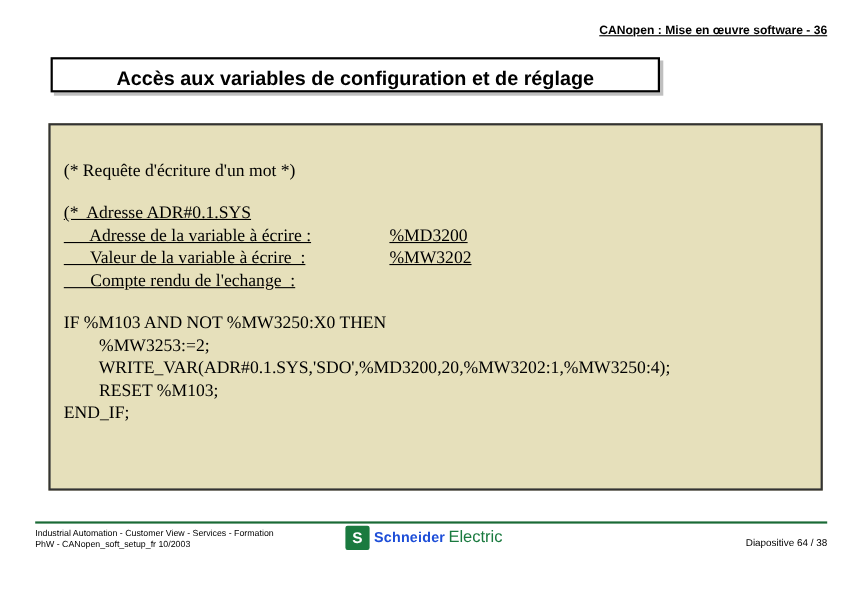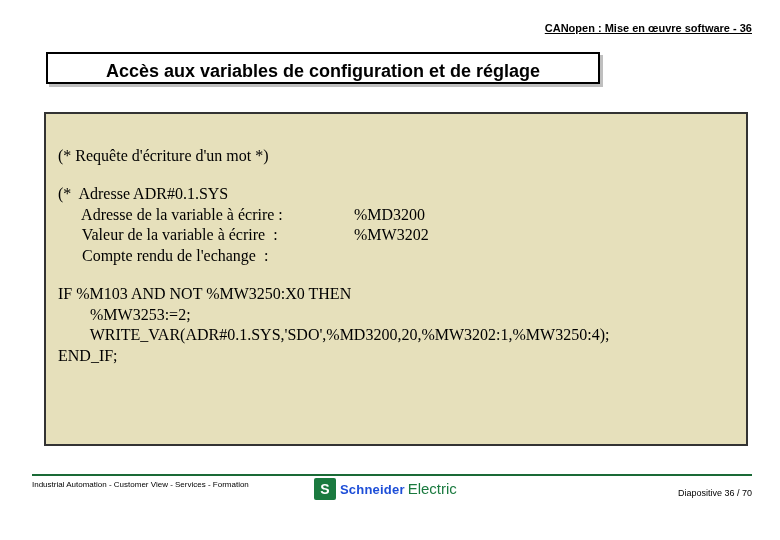--- a/index.html
+++ b/index.html
@@ -46,21 +46,21 @@
     height: 334px;
     background: #e6e0bb;
     border-top: 2px solid #333;
     border-left: 2px solid #333;
     border-right: 2px solid #333;
     border-bottom: 2px solid #333;
     padding: 32px 10px 26px 12px;
     font-size: 16px;
     line-height: 1.28;
   }
-  .row { display: flex; }
+  .row { display: flex; text-decoration: underline; }
   .c1 { width: 296px; flex-shrink: 0; }
   .c2 { }
   .footer-bar {
     position: absolute;
     left: 32px;
     right: 28px;
     top: 474px;
     border-top: 2px solid #1a6a36;
   }
   .footer-left {
@@ -121,29 +121,31 @@
     <div class="c1" style="white-space:pre">      Valeur de la variable à écrire  :</div>
     <div class="c2">%MW3202</div>
   </div>
   <div class="row">
     <div class="c1" style="white-space:pre">      Compte rendu de l'echange  :</div>
   </div>
   <div class="spacer"></div>
   <div>IF %M103 AND NOT %MW3250:X0 THEN</div>
   <div style="white-space:pre">        %MW3253:=2;</div>
   <div style="white-space:pre">        WRITE_VAR(ADR#0.1.SYS,'SDO',%MD3200,20,%MW3202:1,%MW3250:4);</div>
+  <div style="white-space:pre">        RESET %M103;</div>
   <div>END_IF;</div>
 </div>
 
 <div class="footer-bar"></div>
 
 <div class="footer-left">
   <div>Industrial Automation - Customer View - Services - Formation</div>
+  <div>PhW - CANopen_soft_setup_fr 10/2003</div>
 </div>
 
 <div class="logo-wrap">
   <div class="logo-square">S</div>
   <div>
     <span class="logo-main">Schneider</span><span class="logo-sub">Electric</span>
   </div>
 </div>
 
-<div class="footer-right">Diapositive 36 / 70</div>
+<div class="footer-right">Diapositive 64 / 38</div>
 
 </body></html>

